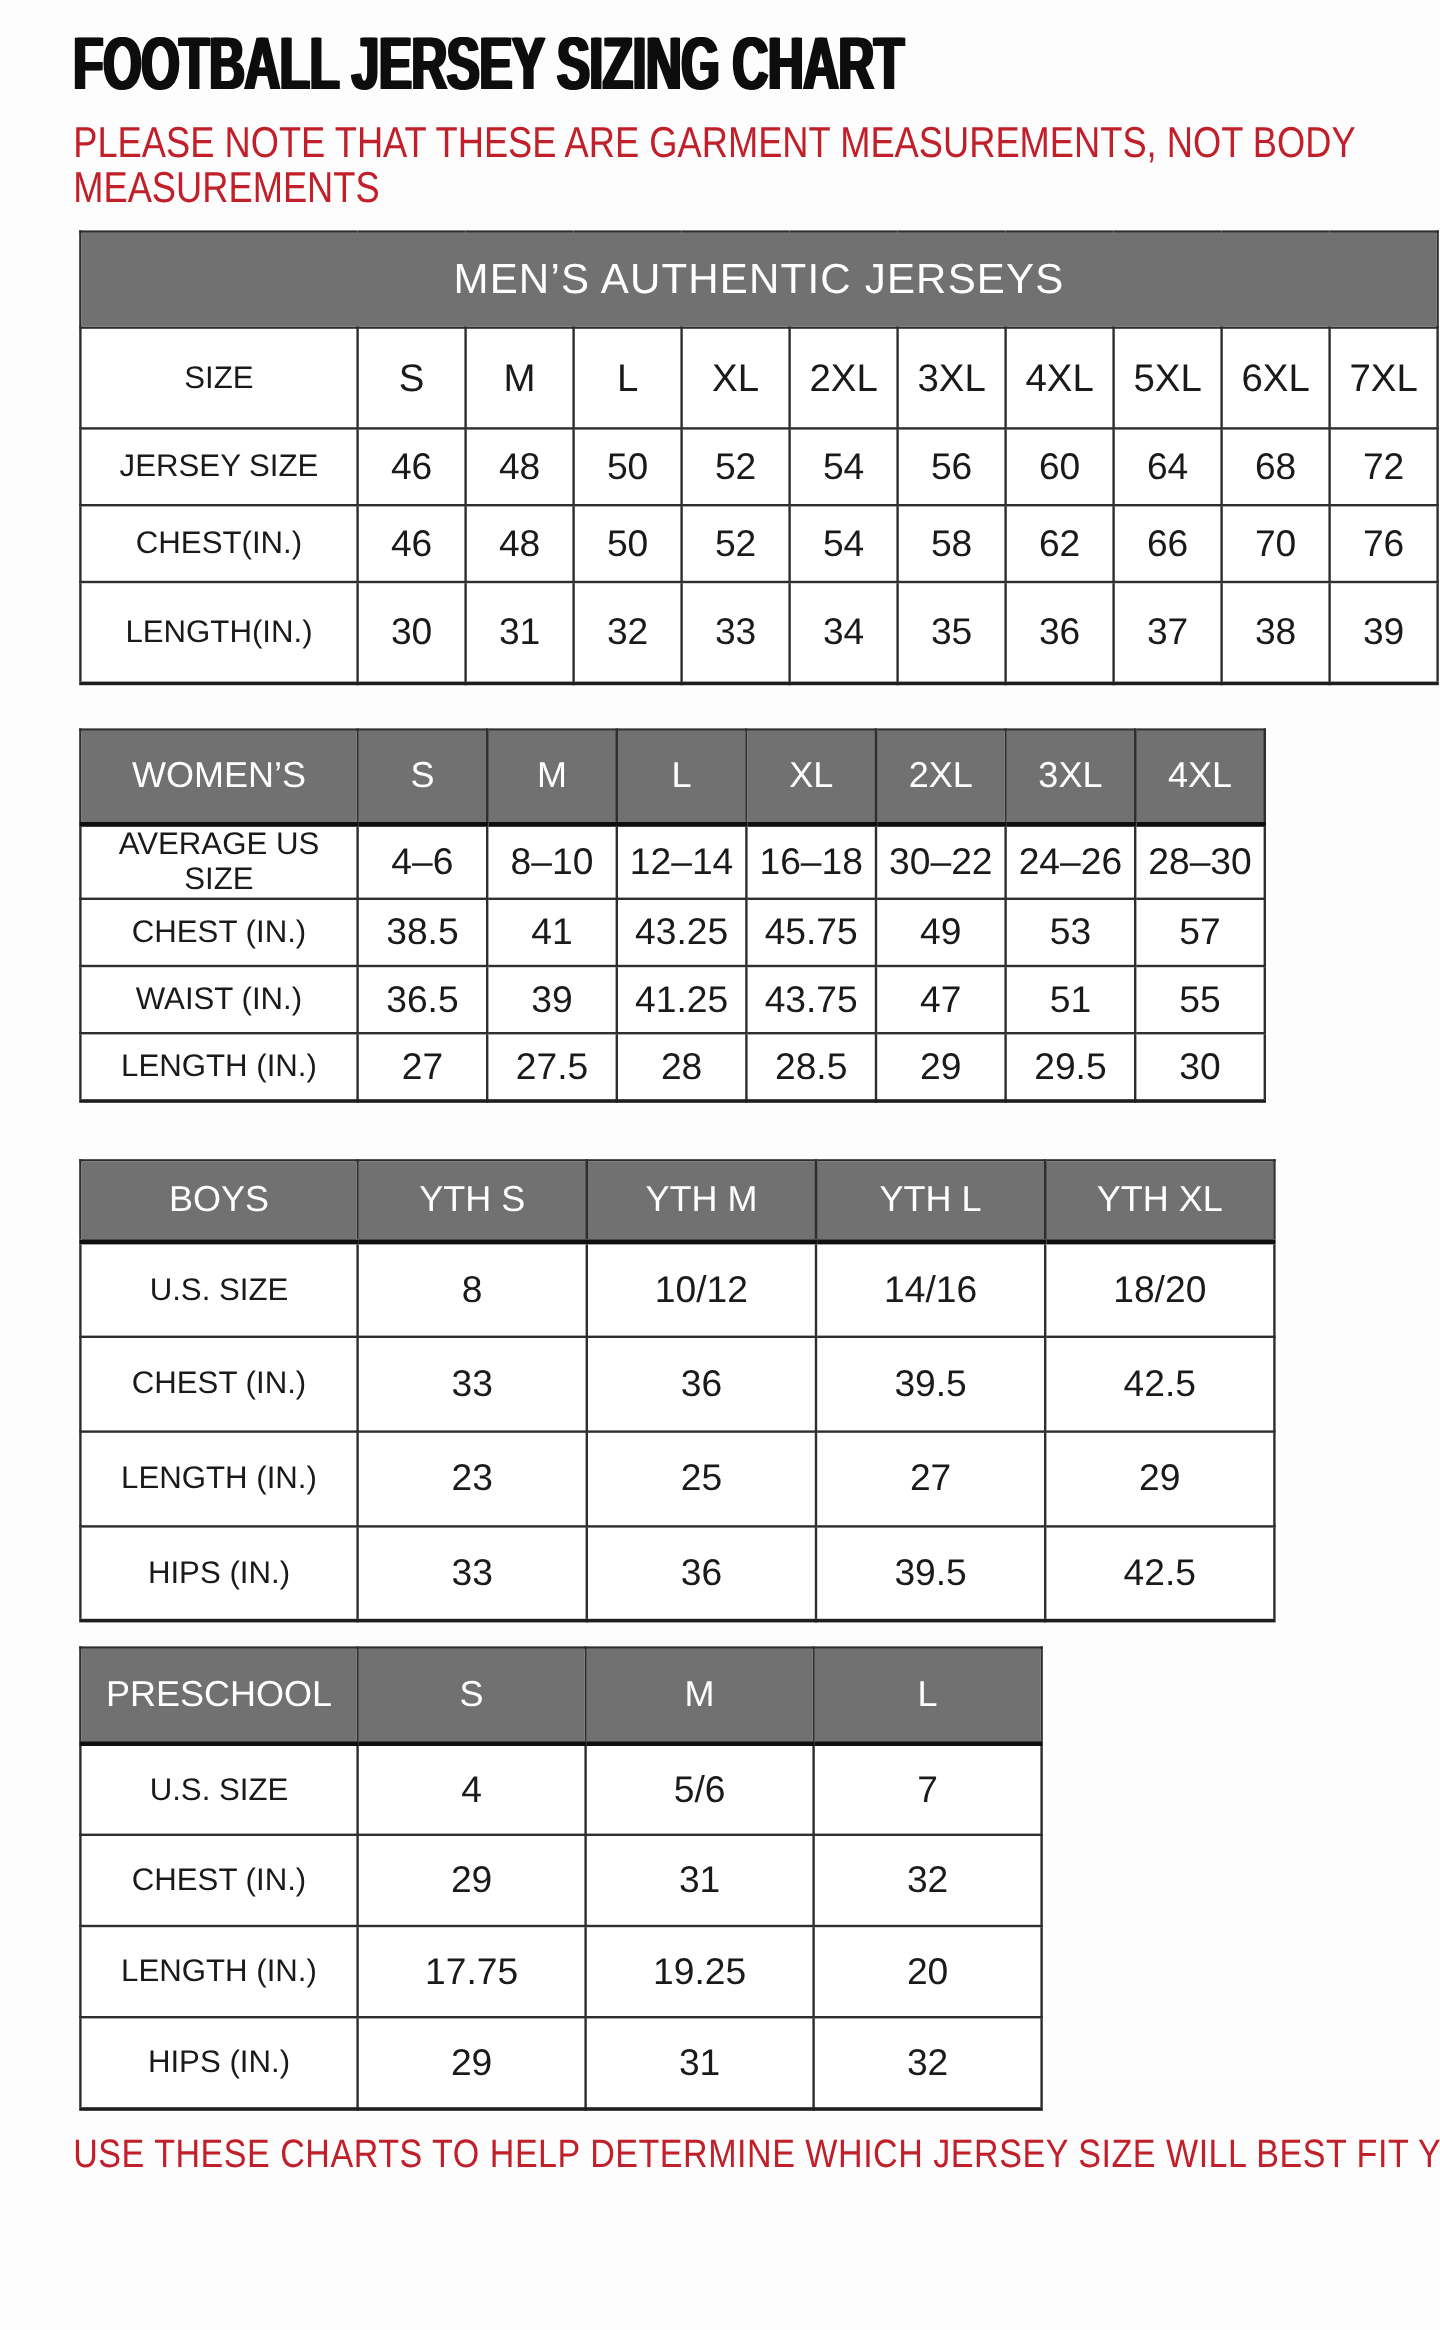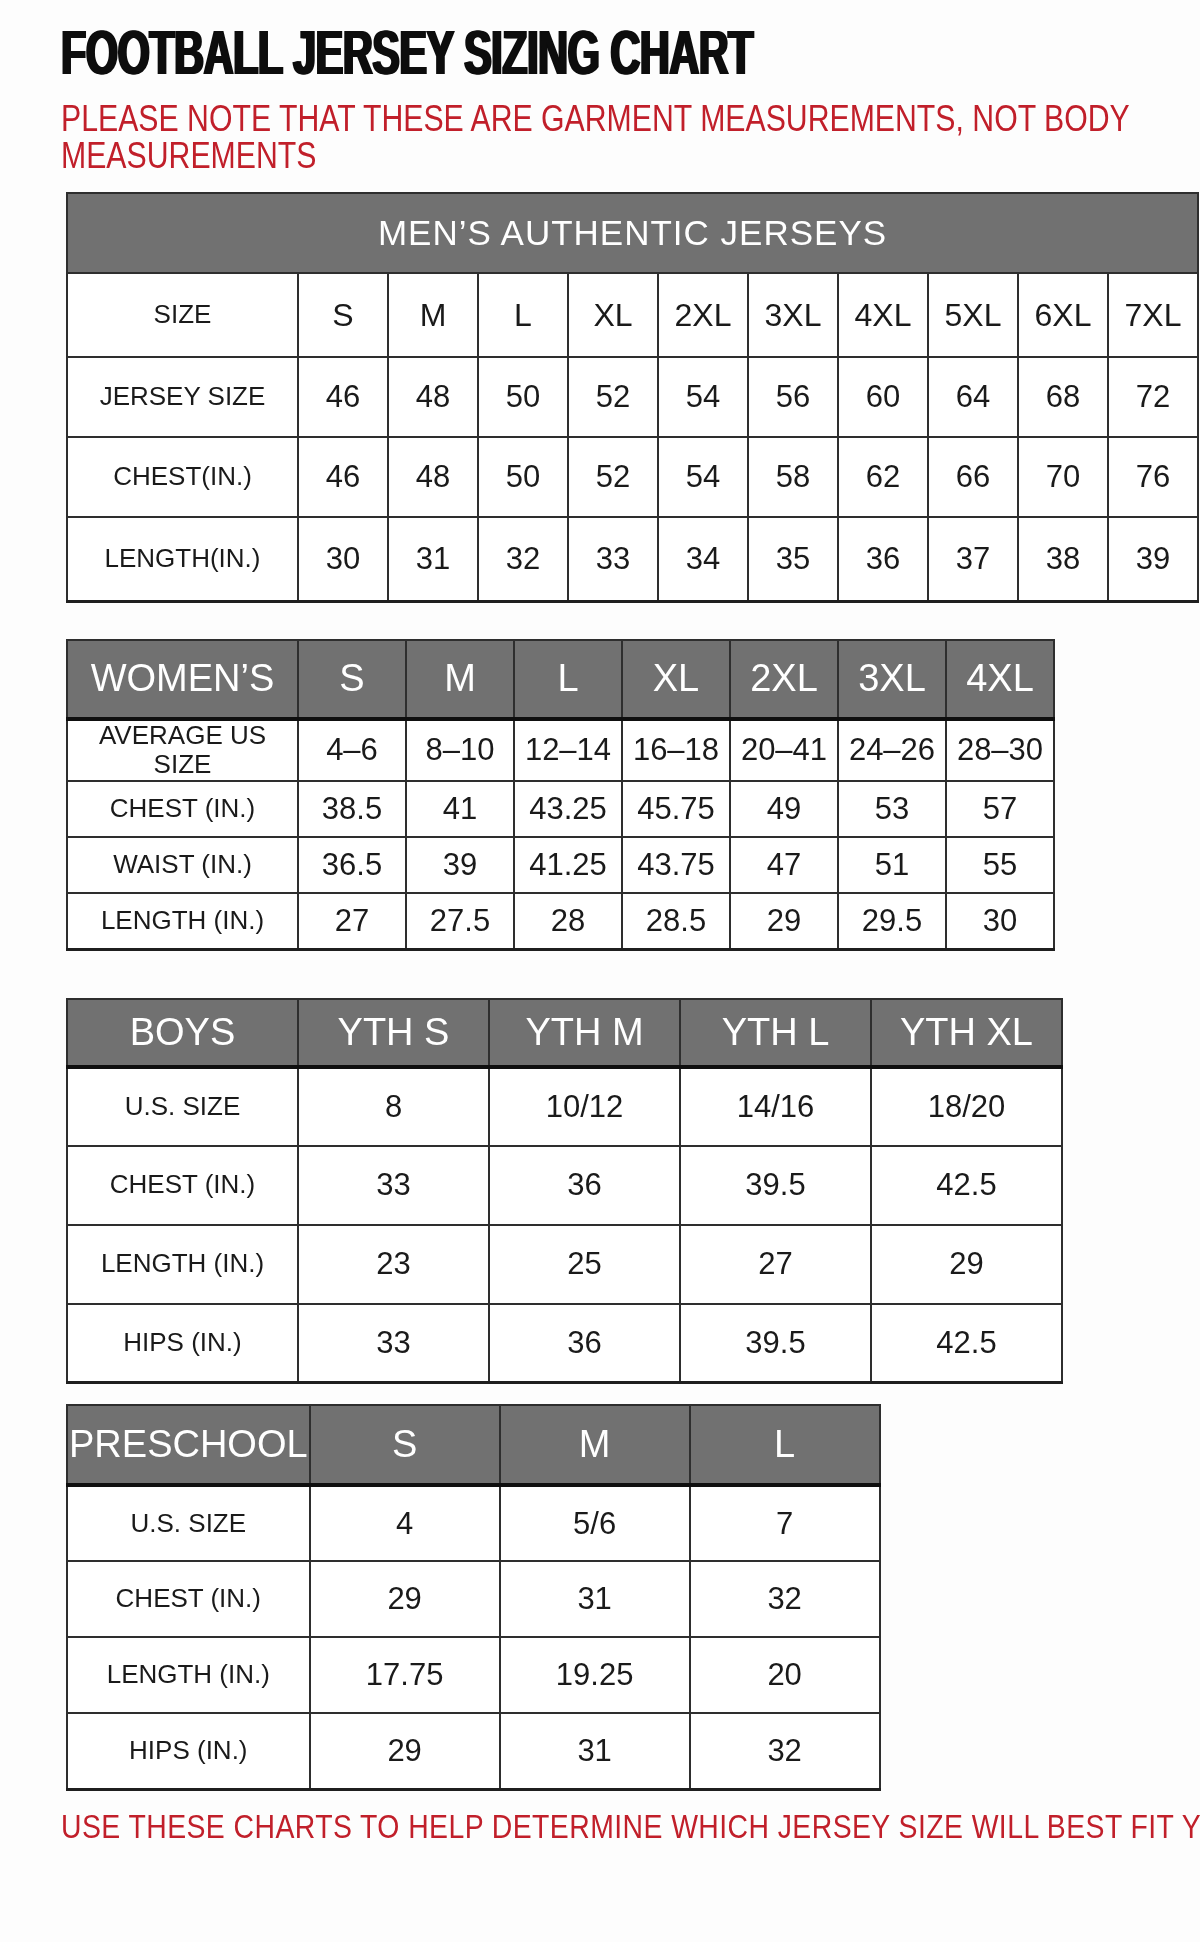--- a/index.html
+++ b/index.html
@@ -47,38 +47,38 @@
   .sizing-table th, .sizing-table td {
     border: 2px solid var(--border-dark, #2e2e2e);
     text-align: center; vertical-align: middle;
     background: var(--table-bg, #ffffff);
     font-weight: normal; color: #1a1a1a;
     overflow: hidden;
   }
   .band {
     background: var(--header-gray, #717171) !important;
     color: #ffffff !important;
-    font-size: 38px;
+    font-size: 30px;
   }
   .thick-bottom .band { border-bottom: 4px solid #0f0f0f; }
   .mens-band { font-size: 35px; letter-spacing: 1px; }
   .val  { font-size: 31px; }
   .lbl  { font-size: 26px; line-height: 1.15; padding: 0 14px; }
   .size-cell { font-size: 32px; }
 
   col.c-lbl  { width: 231px; }
   col.c-mens { width: 90px;  }
   col.c-w    { width: 108px; }
   col.c-b    { width: 191px; }
   col.c-p    { width: 190px; }
 
   .mens      { margin-top: 18px; }
   .mens .band-row   { height: 80px; }
   .mens .r-size     { height: 84px; }
-  .mens .r          { height: 80px; }
+  .mens .r          { height: 64px; }
   .mens .r-last     { height: 84px; }
 
   .womens    { margin-top: 36px; }
   .womens .band-row { height: 79px; }
   .womens .r        { height: 56px; }
 
   .boys      { margin-top: 47px; }
   .boys .band-row   { height: 68px; }
   .boys .r          { height: 79px; }
 
@@ -198,21 +198,21 @@
         <th class="band">4XL</th>
       </tr>
     </thead>
     <tbody>
       <tr class="r">
         <td class="lbl">AVERAGE US SIZE</td>
         <td class="val">4–6</td>
         <td class="val">8–10</td>
         <td class="val">12–14</td>
         <td class="val">16–18</td>
-        <td class="val">20–41</td>
+        <td class="val">30–22</td>
         <td class="val">24–26</td>
         <td class="val">28–30</td>
       </tr>
       <tr class="r">
         <td class="lbl">CHEST (IN.)</td>
         <td class="val">38.5</td>
         <td class="val">41</td>
         <td class="val">43.25</td>
         <td class="val">45.75</td>
         <td class="val">49</td>

